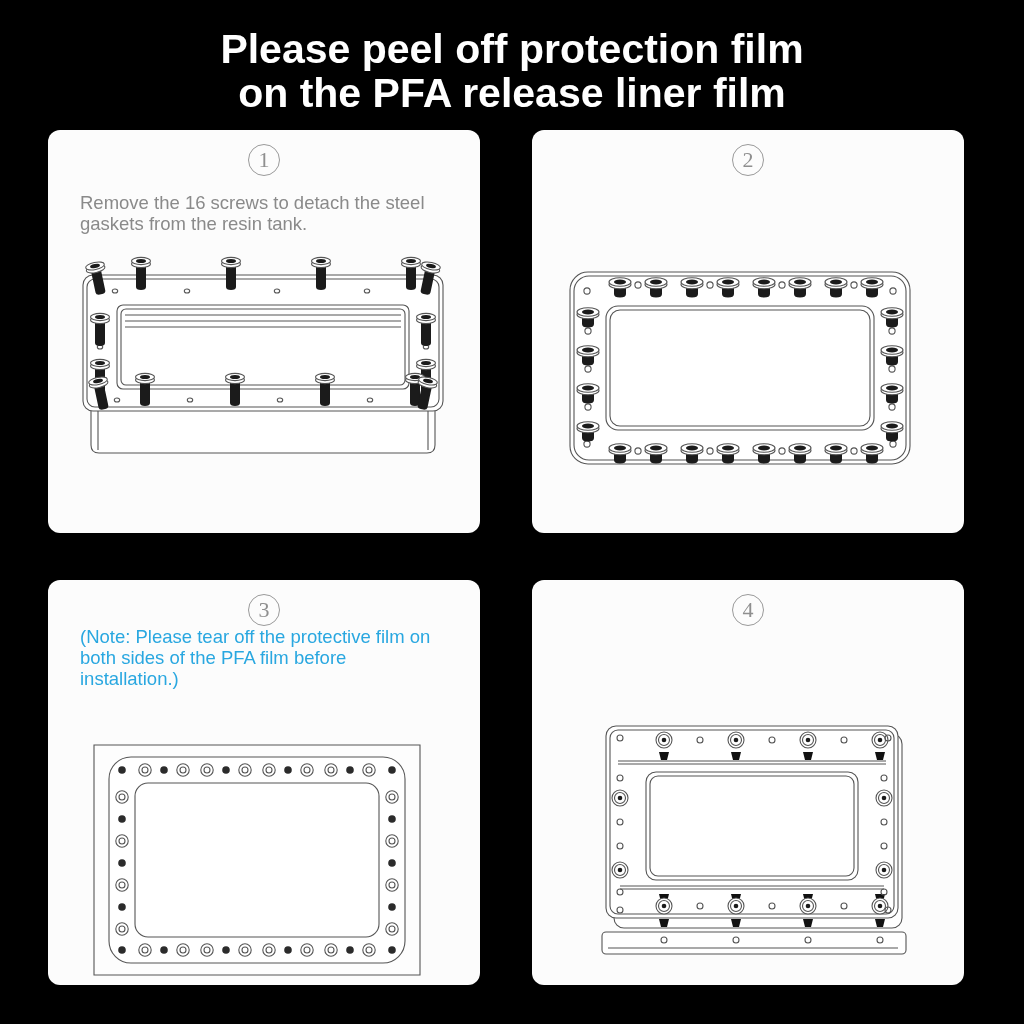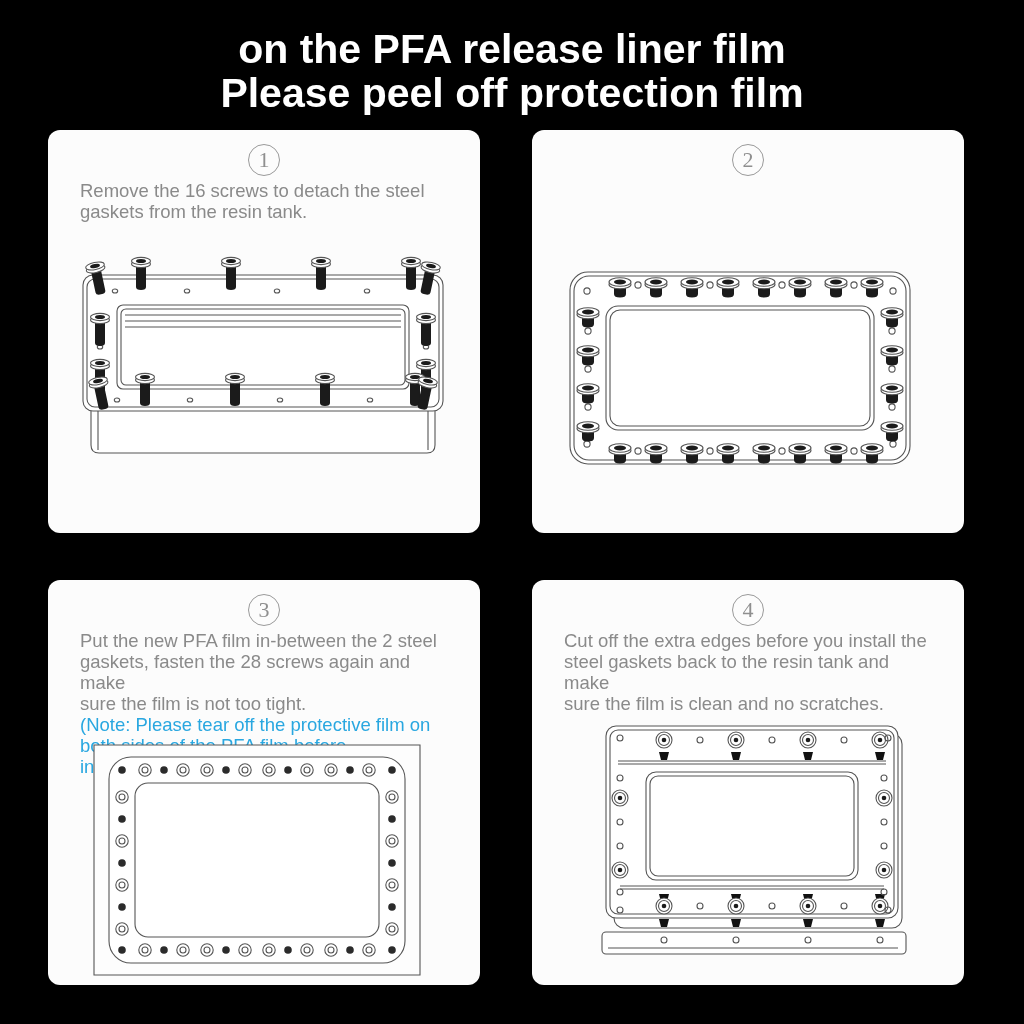--- a/index.html
+++ b/index.html
@@ -24,37 +24,37 @@
   #p2{left:532px;top:130px;height:403px;}
   #p3{left:48px;top:580px;height:405px;}
   #p4{left:532px;top:580px;height:405px;}
   .badge{
     display:inline-block;margin-top:14px;width:30px;height:30px;
     border:1.6px solid #9a9a9a;border-radius:50%;
     color:#8f8f8f;font-family:"Liberation Serif","DejaVu Serif",serif;
     font-size:22px;line-height:30px;text-align:center;
   }
   .txt{
-    margin:4px 30px 0 32px;text-align:left;color:var(--body-text);
+    margin:16px 30px 0 32px;text-align:left;color:var(--body-text);
     font-size:18.5px;line-height:21px;white-space:pre-line;
   }
   .note{margin-top:0;color:var(--note-text);}
   .illus{position:absolute;}
   #p1 .illus{left:29px;top:119px;}
   #p2 .illus{left:32px;top:124px;}
   #p3 .illus{left:44px;top:163px;}
   #p4 .illus{left:68px;top:142px;}
   svg *{vector-effect:non-scaling-stroke;}
 </style>
 </head>
 <body>
 
 <header class="title">
+  <div>Please peel off protection film</div>
   <div>on the PFA release liner film</div>
-  <div>Please peel off protection film</div>
 </header>
 
 <section class="panel" id="p1">
   <div class="badge">1</div>
   <p class="txt">Remove the 16 screws to detach the steel
 gaskets from the resin tank.</p>
   <svg class="illus" width="372" height="226" viewBox="0 0 372 226" fill="none" stroke="#555" stroke-width="1.1">
     <defs>
       <g id="ts">
         <path d="M-5,3 L-5,26 Q-5,29 0,29 Q5,29 5,26 L5,3 Z" fill="#1b1b1b" stroke="none"></path>
@@ -164,23 +164,20 @@
       <use href="#ss" transform="translate(24,172)"></use>
     <use href="#ss" transform="translate(328,58)"></use>
       <use href="#ss" transform="translate(328,96)"></use>
     <use href="#ss" transform="translate(328,134)"></use>
       <use href="#ss" transform="translate(328,172)"></use>
   </svg>
 </section>
 
 <section class="panel" id="p3">
   <div class="badge">3</div>
-  <p class="txt">Put the new PFA film in-between the 2 steel
-gaskets, fasten the 28 screws again and make
-sure the film is not too tight.</p>
   <p class="txt note">(Note: Please tear off the protective film on
 both sides of the PFA film before installation.)</p>
   <svg class="illus" width="330" height="234" viewBox="0 0 330 234" fill="none" stroke="#555" stroke-width="1.1">
     <defs>
       <g id="rh">
           <circle r="6.2"></circle>
           <circle r="3"></circle>
         </g>
       <circle id="dh" r="3.8" fill="#2b2b2b" stroke="none"></circle>
     </defs>
@@ -232,23 +229,20 @@
       <use href="#rh" x="300" y="98"></use>
     <use href="#dh" x="300" y="120"></use>
       <use href="#rh" x="300" y="142"></use>
       <use href="#dh" x="300" y="164"></use>
       <use href="#rh" x="300" y="186"></use>
   </svg>
 </section>
 
 <section class="panel" id="p4">
   <div class="badge">4</div>
-  <p class="txt">Cut off the extra edges before you install the
-steel gaskets back to the resin tank and make
-sure the film is clean and no scratches.</p>
   <svg class="illus" width="310" height="238" viewBox="0 0 310 238" fill="none" stroke="#555" stroke-width="1.1">
     <defs>
       <g id="fs">
           <circle r="8" fill="#ffffff"></circle>
           <circle r="5.5"></circle>
           <circle r="2.3" fill="#1b1b1b" stroke="none"></circle>
         </g>
       <circle id="h4" r="3"></circle>
       <path id="wg" d="M-5,0 L5,0 L3,8 L-3,8 Z" fill="#111111" stroke="none"></path>
     </defs>

